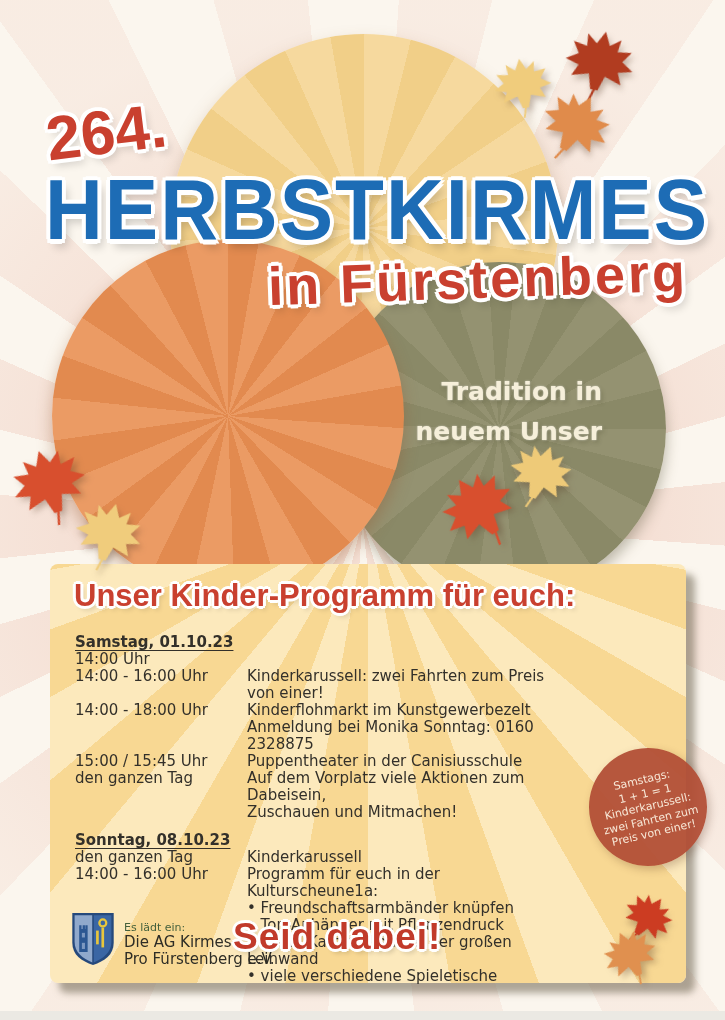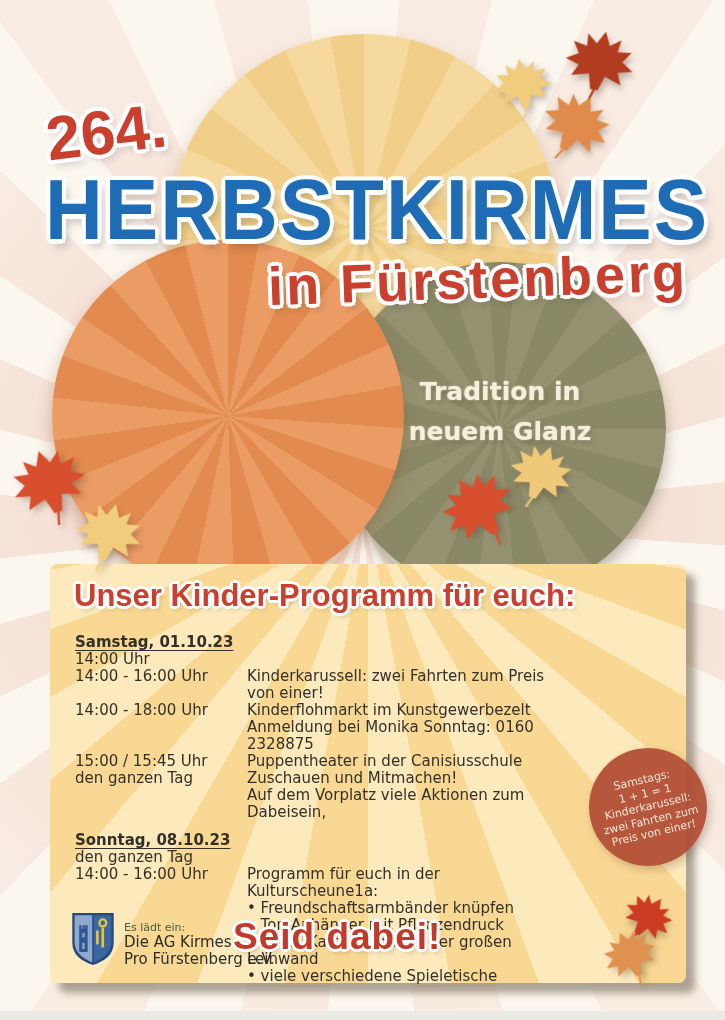--- a/index.html
+++ b/index.html
@@ -52,21 +52,21 @@
     color:var(--accent-red);transform:rotate(-2deg);
     text-shadow:-3px -3px 0 #fff,3px -3px 0 #fff,-3px 3px 0 #fff,3px 3px 0 #fff,0 -4px 0 #fff,0 4px 0 #fff,-4px 0 0 #fff,4px 0 0 #fff,4px 6px 8px rgba(0,0,0,.18);
   }
   
   .date-text{
     position:absolute;left:80px;top:360px;width:300px;z-index:4;text-align:center;
     font-weight:bold;font-size:30px;line-height:43px;color:#fdf3e2;
     text-shadow:0 0 2px rgba(255,255,255,.7),2px 3px 4px rgba(120,60,20,.25);
   }
   .motto-text{
-    position:absolute;left:398px;top:372px;width:204px;z-index:4;text-align:center;
+    position:absolute;left:398px;top:372px;width:204px;z-index:4;text-align:right;
     font-weight:bold;font-size:25px;line-height:40px;color:#f6efda;
     text-shadow:0 0 2px rgba(255,255,255,.6),2px 3px 4px rgba(60,60,30,.25);
   }
   
   .leaf{position:absolute;z-index:6;filter:drop-shadow(3px 4px 3px rgba(90,60,40,.35));}
   
   .program-box{
     position:absolute;left:50px;top:564px;width:636px;height:419px;z-index:4;
     border-radius:8px;
     background:
@@ -115,21 +115,21 @@
   <div class="circle circle-olive"></div>
   <div class="circle circle-orange"></div>
 
   <div class="edition">264.</div>
   <div class="main-title">HERBSTKIRMES</div>
   <div class="subtitle">in Fürstenberg</div>
 
 
   <div class="motto-text">
     <div>Tradition in</div>
-    <div>neuem Glanz</div>
+    <div>neuem Unser</div>
   </div>
 
   <div id="leaves">
       <svg viewBox="0 0 100 100" width="62" height="62" class="leaf" style="left: 492px; top: 56px; transform: rotate(-8deg);">
         <path d="M50 4 L59 22 L73 11 L71 28 L90 25 L80 40 L96 50 L77 55 L84 71 L61 64 L55 84 L45 84 L39 64 L16 71 L23 55 L4 50 L20 40 L10 25 L29 28 L27 11 L41 22 Z" fill="#f0cc7c"></path>
         <path d="M50 84 L46 99" stroke="#f0cc7c" stroke-width="3" fill="none" stroke-linecap="round"></path>
       </svg>
       <svg viewBox="0 0 100 100" width="74" height="74" class="leaf" style="left: 562px; top: 28px; transform: rotate(12deg);">
         <path d="M50 4 L59 22 L73 11 L71 28 L90 25 L80 40 L96 50 L77 55 L84 71 L61 64 L55 84 L45 84 L39 64 L16 71 L23 55 L4 50 L20 40 L10 25 L29 28 L27 11 L41 22 Z" fill="#b13c20"></path>
         <path d="M50 84 L46 99" stroke="#b13c20" stroke-width="3" fill="none" stroke-linecap="round"></path>
@@ -187,29 +187,32 @@
           </div>
           <div class="sched-row">
             <div class="time">15:00  / 15:45 Uhr</div>
             <div class="desc">
               <div>Puppentheater in der Canisiusschule</div>
             </div>
           </div>
           <div class="sched-row">
             <div class="time">den ganzen Tag</div>
             <div class="desc">
+              <div>Auf dem Vorplatz viele Aktionen zum Dabeisein,</div>
               <div>Zuschauen und Mitmachen!</div>
-              <div>Auf dem Vorplatz viele Aktionen zum Dabeisein,</div>
             </div>
           </div>
         </div>
         <div class="sched-section">
           <div class="day-header">Sonntag, 08.10.23</div>
           <div class="sched-row">
             <div class="time">den ganzen Tag</div>
+            <div class="desc">
+              <div>Kinderkarussell</div>
+            </div>
           </div>
           <div class="sched-row">
             <div class="time">14:00 -  16:00 Uhr</div>
             <div class="desc">
               <div>Programm für euch in der Kulturscheune1a:</div>
               <div>• Freundschaftsarmbänder knüpfen</div>
               <div>• Ton-Anhänger mit Pflanzendruck</div>
               <div>• Mario-Kart zocken auf der großen Leinwand</div>
               <div>• viele verschiedene Spieletische</div>
             </div>

